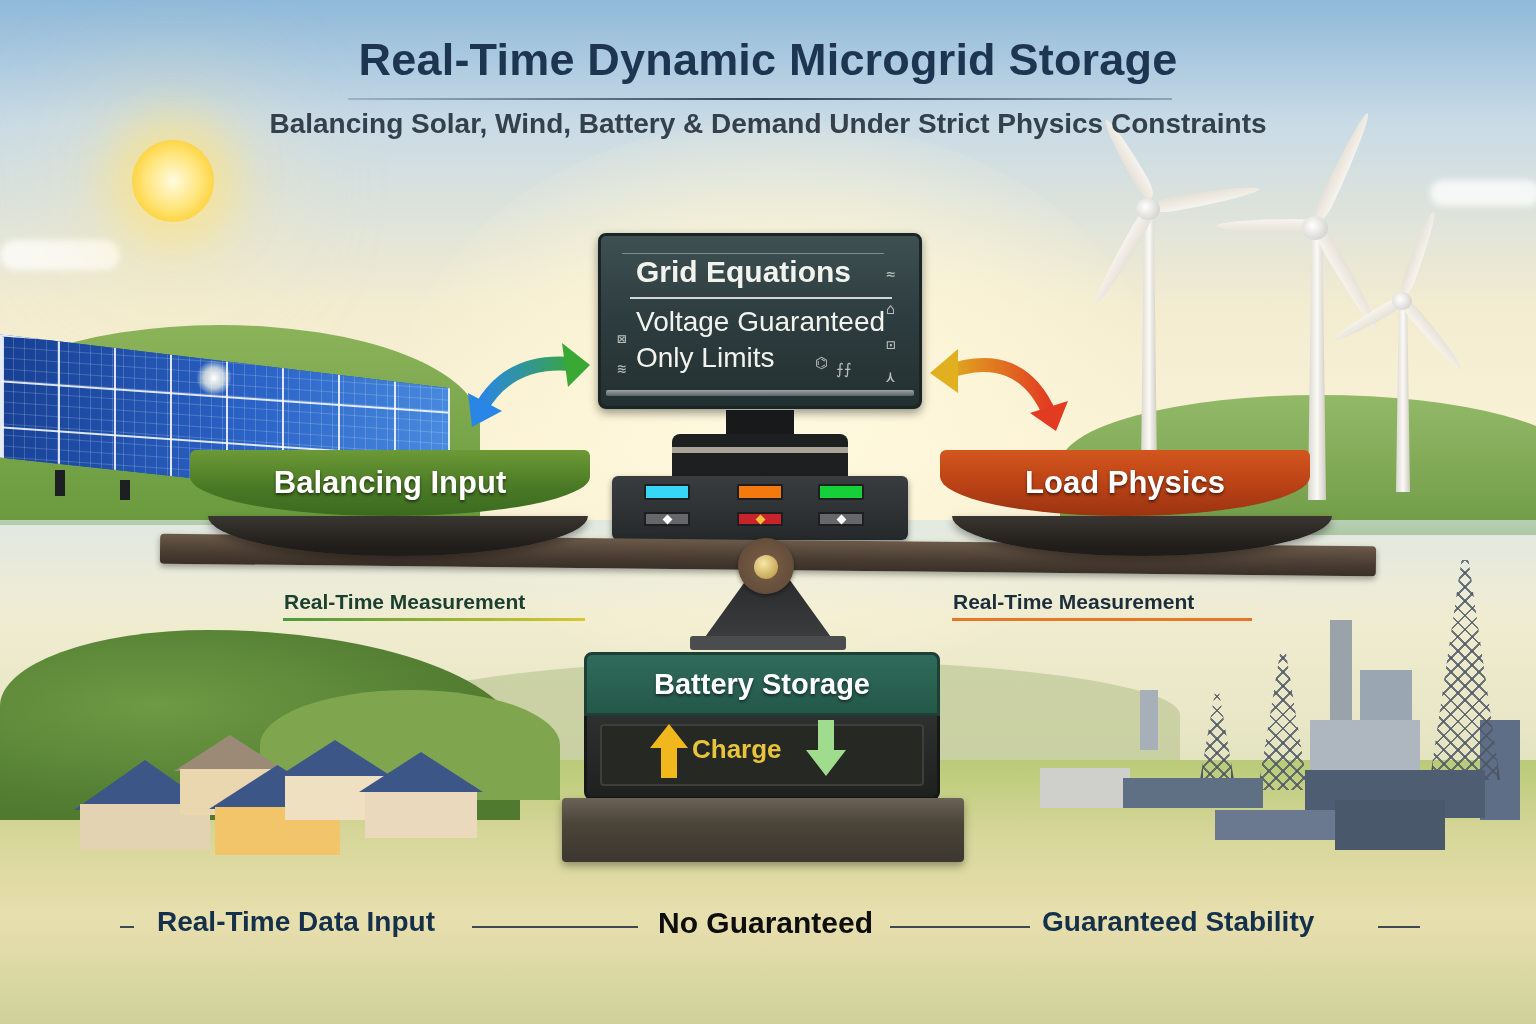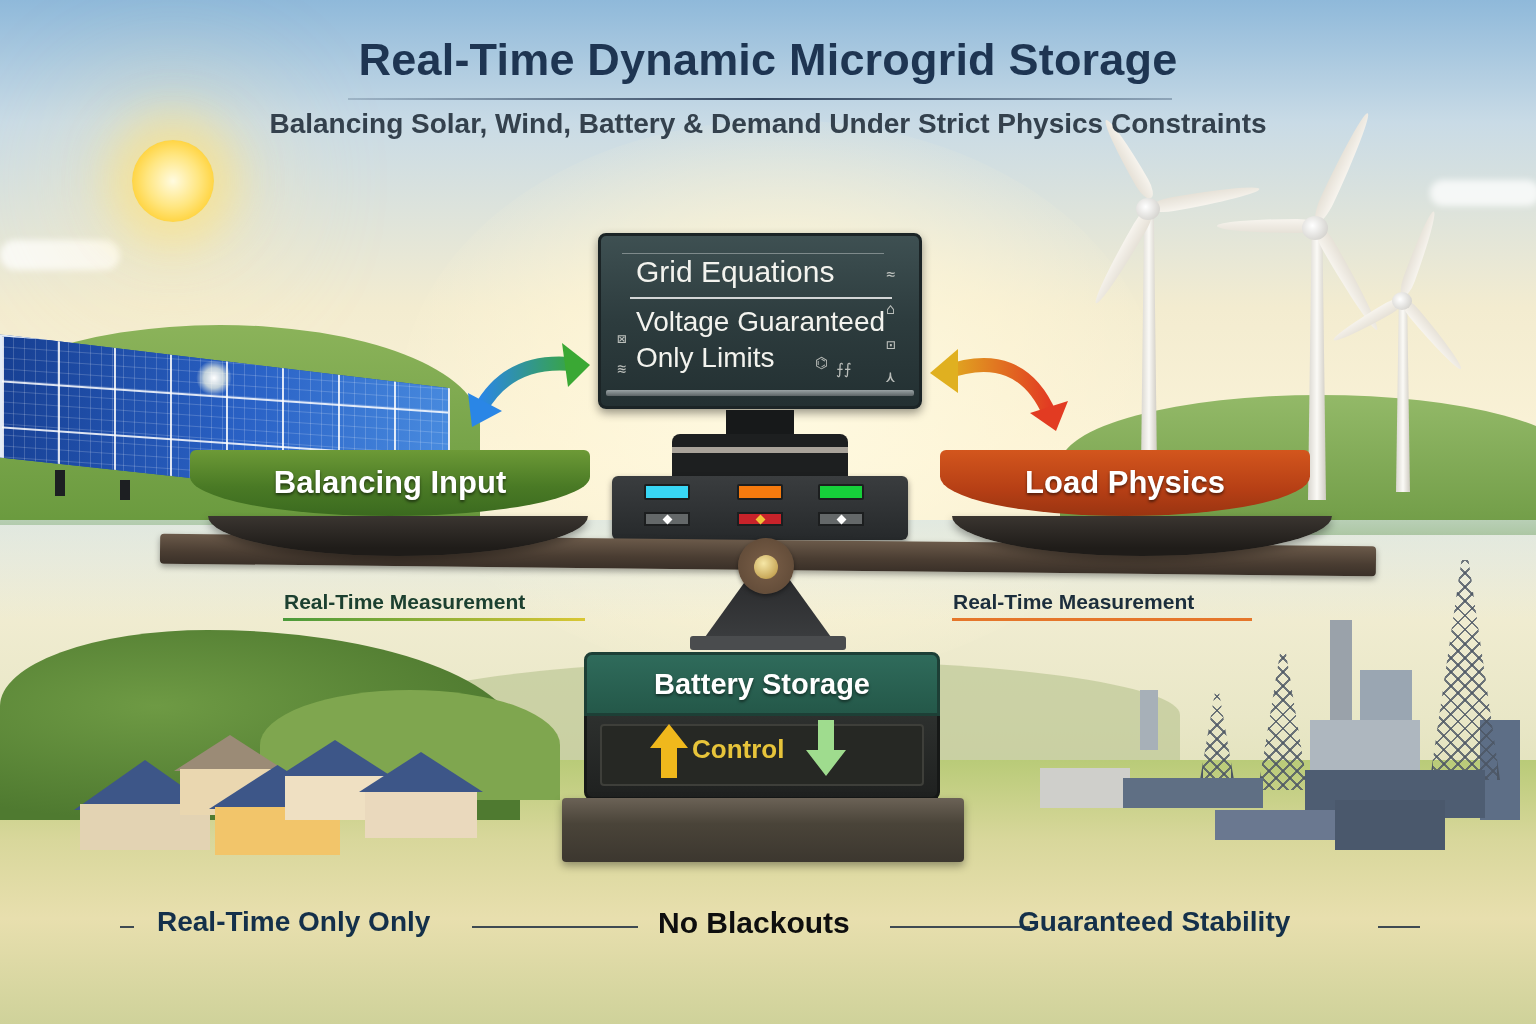--- a/index.html
+++ b/index.html
@@ -63,21 +63,21 @@
   .meas{font-weight:bold;font-size:21px;color:#1c4030}
   .meas-r{color:#1c2e3c}
   .ul-green{height:3px;background:linear-gradient(90deg,#4a9a3a,#d9c734)}
   .ul-orange{height:3px;background:#e5762a}
   
   .monitor{left:598px;top:233px;width:324px;height:176px;border-radius:8px;
     background:linear-gradient(180deg,#3e5052,#2d3c3e 50%,#233032);border:3px solid #1b2426;box-shadow:0 4px 10px rgba(0,0,0,.4)}
   .mon-line1{left:622px;top:253px;width:262px;height:1px;background:rgba(255,255,255,.35)}
   .mon-rule{left:630px;top:297px;width:262px;height:2px;background:rgba(240,240,240,.85)}
   .mon-bottom{left:606px;top:390px;width:308px;height:6px;background:linear-gradient(180deg,#9aa3a5,#5d6567);border-radius:2px}
-  .mon-text{color:#f3f3ee;font-weight:normal}
+  .mon-text{color:#f3f3ee;font-weight:bold}
   .mon-h{left:636px;top:255px;font-size:30px}
   .mon-l1{left:636px;top:306px;font-size:28px;font-weight:normal}
   .mon-l2{left:636px;top:342px;font-size:28px;font-weight:normal}
   .chalk{color:rgba(235,235,230,.75);font-size:15px;font-family:"DejaVu Sans Mono",monospace}
   .neck{left:726px;top:410px;width:68px;height:24px;background:#17191a}
   .base1{left:672px;top:434px;width:176px;height:42px;border-radius:8px 8px 0 0;background:linear-gradient(180deg,#1d1f20 0%,#1d1f20 30%,#a9a39a 30%,#a9a39a 46%,#1d1f20 46%)}
   .base2{left:612px;top:476px;width:296px;height:64px;border-radius:6px;background:linear-gradient(180deg,#3a3d3f,#26292b);box-shadow:0 3px 6px rgba(0,0,0,.4)}
   .led{position:absolute;width:46px;height:16px;border:2px solid #1c1e1f;border-radius:2px}
   .btn{position:absolute;width:46px;height:14px;background:#646869;border:2px solid #1c1e1f;display:flex;align-items:center;justify-content:center}
   .btn span{width:7px;height:7px;background:#fff;transform:rotate(45deg)}
@@ -250,25 +250,25 @@
 <div class="abs ul-green" style="left:283px;top:618px;width:302px"></div>
 <div class="abs meas meas-r" style="left:953px;top:590px">Real-Time Measurement</div>
 <div class="abs ul-orange" style="left:952px;top:618px;width:300px"></div>
 
 <div class="abs bat-top">Battery Storage</div>
 <div class="abs bat-body"></div>
 <div class="abs bat-inner"></div>
 <svg class="abs" style="left:648px;top:722px" width="42" height="58">
   <polygon points="21,2 40,26 29,26 29,56 13,56 13,26 2,26" fill="#f0b81c"></polygon>
 </svg>
-<div class="abs charge">Control</div>
+<div class="abs charge">Charge</div>
 <svg class="abs" style="left:804px;top:718px" width="44" height="60">
   <polygon points="14,2 30,2 30,32 42,32 22,58 2,32 14,32" fill="#9fdc8e"></polygon>
 </svg>
 <div class="abs pedestal"></div>
 
 <div class="dash" style="left:120px;width:14px"></div>
-<div class="abs foot" style="left:157px">Real-Time Only Only</div>
+<div class="abs foot" style="left:157px">Real-Time Data Input</div>
 <div class="dash" style="left:472px;width:166px"></div>
-<div class="abs foot foot-mid" style="left:658px">No Blackouts</div>
+<div class="abs foot foot-mid" style="left:658px">No Guaranteed</div>
 <div class="dash" style="left:890px;width:140px"></div>
-<div class="abs foot" style="left:1018px">Guaranteed Stability</div>
+<div class="abs foot" style="left:1042px">Guaranteed Stability</div>
 <div class="dash" style="left:1378px;width:42px"></div>
 
 </body></html>

